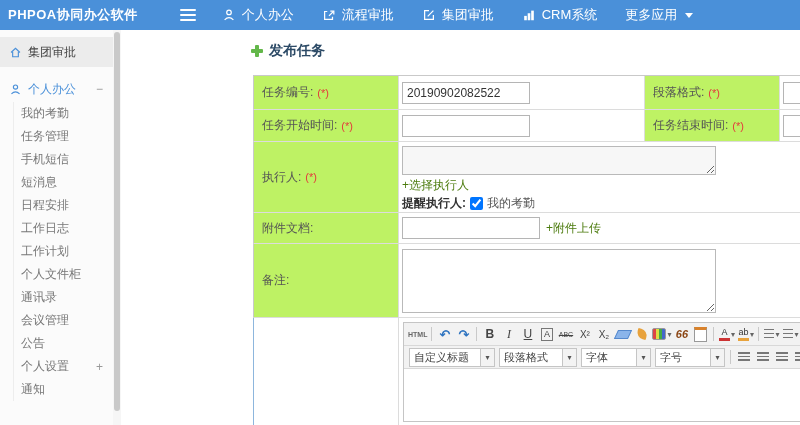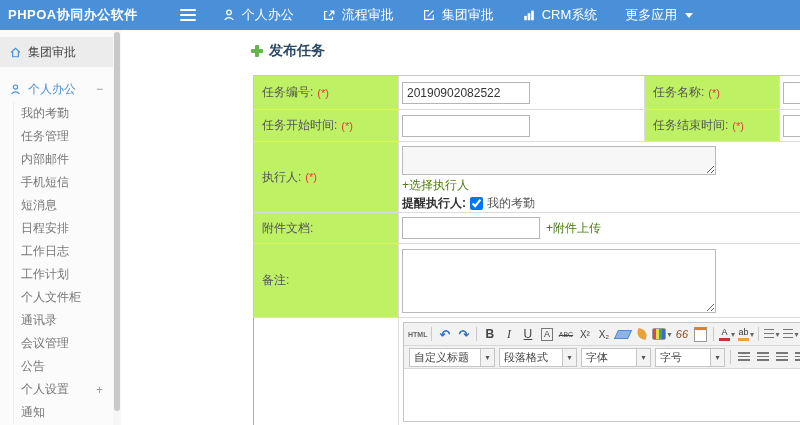--- a/index.html
+++ b/index.html
@@ -79,21 +79,21 @@
        margin:0 1px;font-size:11px;color:#444;cursor:pointer;flex:none;}
   .tsep{width:1px;height:14px;background:#c9c9c9;margin:0 3px;flex:none;}
   .g-html{font-size:7px;font-weight:bold;color:#666;letter-spacing:0;}
   .g-ud{font-size:13px;color:#2f74c0;font-weight:bold;}
   .g-b{font-weight:bold;font-size:12px;}
   .g-i{font-style:italic;font-family:"Liberation Serif","DejaVu Serif",serif;font-size:12px;}
   .g-u{text-decoration:underline;font-size:12px;}
   .g-abox{border:1px solid #777;font-size:9px;padding:0 2px;line-height:11px;}
   .g-abc{font-size:7px;text-decoration:line-through;}
   .g-supsub{font-size:10px;}
-  .g-quote{font-weight:normal;font-style:italic;font-size:11px;color:#8b4513;}
+  .g-quote{font-weight:bold;font-style:italic;font-size:11px;color:#8b4513;}
   .stack{display:inline-flex;flex-direction:column;align-items:center;line-height:1;}
   .stack .st-t{font-size:9px;color:#333;}
   .stack .bar{width:11px;height:3px;margin-top:1px;}
   .bar-red{background:#cc3333;}
   .bar-org{background:#e8a33d;}
   .mini-caret{font-size:8px;color:#666;margin-left:1px;}
   .ers{width:12px;height:7px;background:#8ab4ea;border:1px solid #5588cc;transform:skewX(-25deg);}
   .bsh{width:10px;height:10px;background:#e8a23c;border-radius:1px 7px 1px 7px;transform:rotate(15deg);}
   .plt{width:12px;height:10px;border-radius:2px;border:1px solid #999;
        background:linear-gradient(90deg,#d44 0 3px,#dd4 3px 6px,#4a4 6px 9px,#46c 9px);}
@@ -172,23 +172,20 @@
     <span class="toggle">−</span>
   </div>
   <div class="side-sub">
     <div class="side-item">
         <span>我的考勤</span>
       </div>
     <div class="side-item">
         <span>任务管理</span>
       </div>
     <div class="side-item">
-        <span>内部邮件</span>
-      </div>
-    <div class="side-item">
         <span>手机短信</span>
       </div>
     <div class="side-item">
         <span>短消息</span>
       </div>
     <div class="side-item">
         <span>日程安排</span>
       </div>
     <div class="side-item">
         <span>工作日志</span>
@@ -230,21 +227,21 @@
   <div class="ftable">
 
     <div class="cell c1 lbl">
       <span>任务编号:</span>
       <span class="req">(*)</span>
     </div>
     <div class="cell fld">
       <input class="txt" style="width: 118px;" value="20190902082522">
     </div>
     <div class="cell lbl">
-      <span>任务名称:</span>
+      <span>段落格式:</span>
       <span class="req">(*)</span>
     </div>
     <div class="cell fld" style="border-right:none">
       <input class="txt" style="width: 120px;">
     </div>
 
     <div class="cell c1 lbl">
       <span>任务开始时间:</span>
       <span class="req">(*)</span>
     </div>

